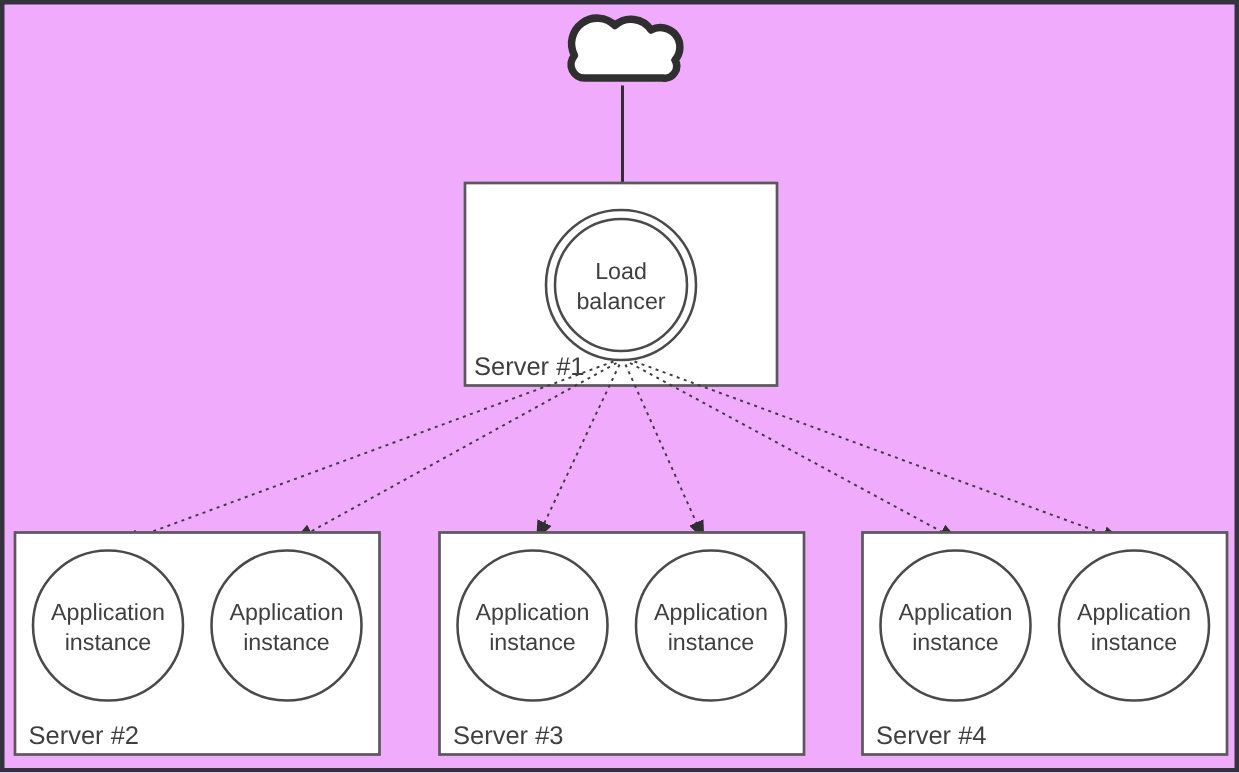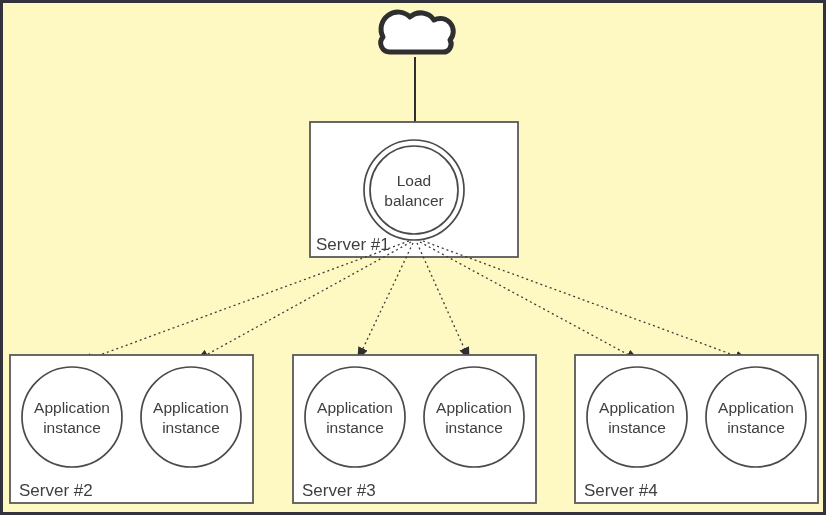--- a/index.html
+++ b/index.html
@@ -4,21 +4,21 @@
 <style>
   html, body {
     margin: 0;
     padding: 0;
     background: #ffffff;
   }
   .page {
     position: relative;
     width: 826px;
     height: 515px;
-    background: #fef9c3;
+    background: #f0abfc;
     box-sizing: border-box;
     overflow: hidden;
   }
   svg {
     display: block;
   }
   svg text {
     font-family: "Liberation Sans", "DejaVu Sans", sans-serif;
     fill: #3f3f3f;
   }

